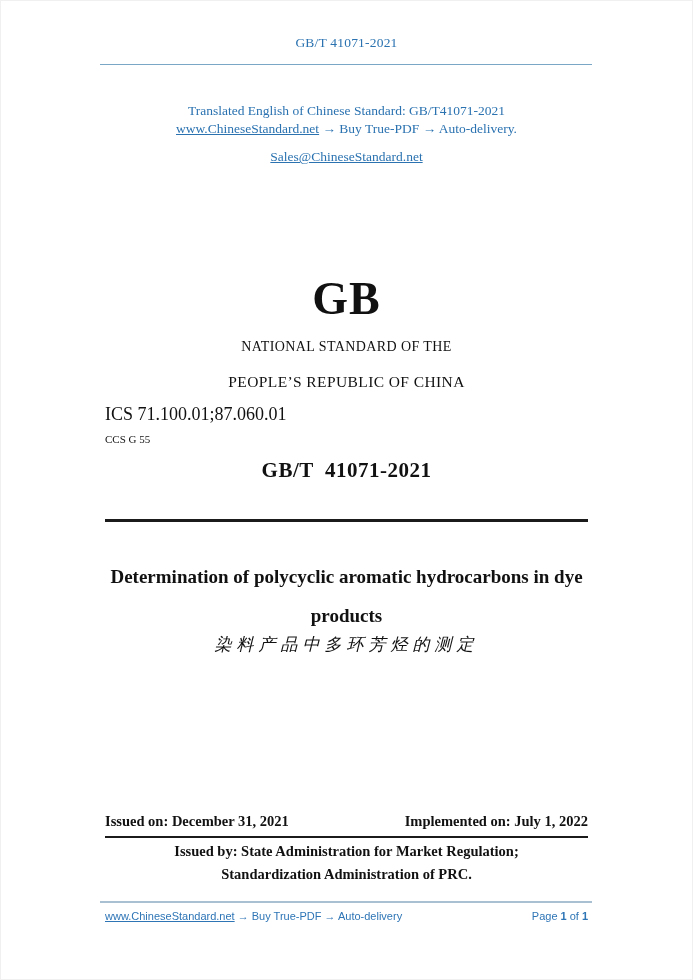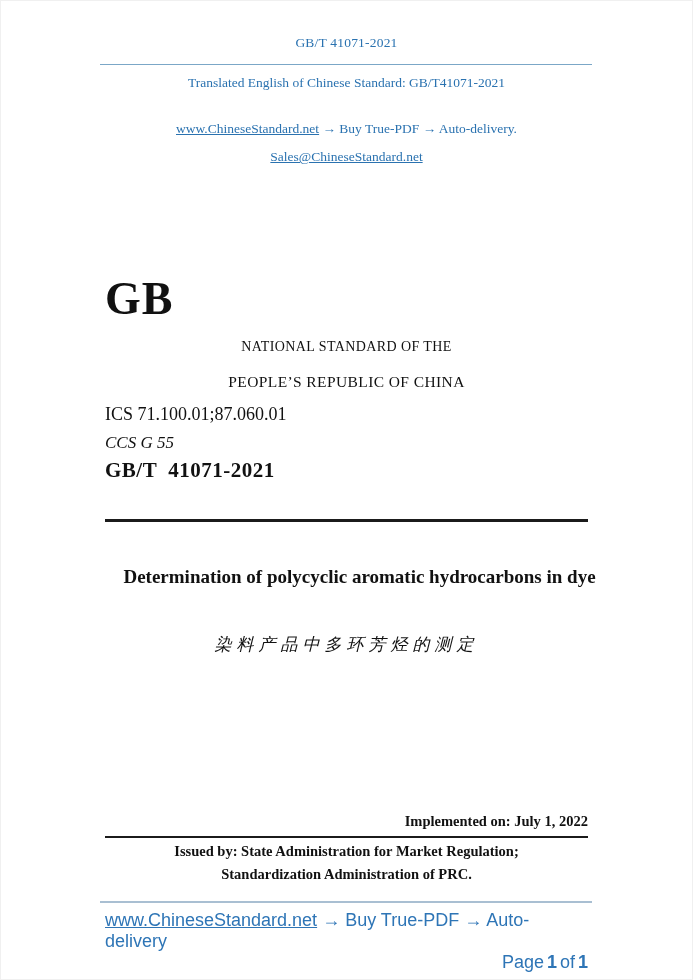--- a/index.html
+++ b/index.html
@@ -14,70 +14,70 @@
     margin: 0 auto;
     background: #ffffff;
     font-family: "Liberation Serif", serif;
     color: #111111;
     overflow: hidden;
     box-shadow: inset 0 0 0 1px #f0f0f0;
   }
   .abs { position: absolute; }
   .content-x { left: 105px; width: 483px; }
   .center { text-align: center; }
-  .right { text-align: left; }
+  .right { text-align: center; }
 
   
   .hdr-blue { color: #2a72b0; }
   .hdr-docnum {
     top: 35px; font-size: 13.5px; letter-spacing: .2px;
   }
   .hdr-rule {
     top: 64px; height: 1px; background: #7ba7c7; left: 100px; width: 492px;
   }
-  .hdr-line1 { top: 75px; font-size: 13.5px; }
+  .hdr-line1 { top: 103px; font-size: 13.5px; }
   .hdr-line2 { top: 121px; font-size: 13.5px; }
   .hdr-line3 { top: 149px; font-size: 13.5px; }
   .hdr-link { text-decoration: underline; cursor: pointer; }
 
   
   .gb-logo {
     top: 276px; font-size: 46px; font-weight: bold; letter-spacing: 1px;
     line-height: 1;
   }
   .nat-line1 { top: 339px; font-size: 14px; letter-spacing: .4px; }
   .nat-line2 { top: 373px; font-size: 15.5px; letter-spacing: .4px; }
   .ics-line { top: 404px; font-size: 18px; }
-  .ccs-line { top: 433px; font-size: 17px; font-style: italic; }
+  .ccs-line { top: 433px; font-size: 11px; }
   .std-num {
     top: 458px; font-size: 21px; font-weight: bold; white-space: pre;
     letter-spacing: .5px;
   }
   .mid-rule {
     top: 519px; height: 3px; background: #1b1b1b;
   }
-  .title-en-1 { top: 566px; font-size: 19px; font-weight: bold; margin-left: 13px; }
+  .title-en-1 { top: 566px; font-size: 19px; font-weight: bold; }
   .title-en-2 { top: 605px; font-size: 19px; font-weight: bold; }
   .title-zh {
     top: 633px; font-size: 17px; font-style: italic; letter-spacing: 5px;
   }
 
   
   .issue-row { top: 813px; font-size: 14.5px; font-weight: bold; }
   .issue-left { float: left; }
   .issue-right { float: right; }
   .issue-rule { top: 836px; height: 2px; background: #1b1b1b; }
   .issued-by-1 { top: 843px; font-size: 14.5px; font-weight: bold; }
   .issued-by-2 { top: 866px; font-size: 14.5px; font-weight: bold; }
 
   
   .ftr-rule { top: 901px; height: 2px; background: #a9bfd2; left: 100px; width: 492px; }
   .ftr-row {
     top: 910px; font-family: "Liberation Sans", sans-serif;
-    font-size: 18px; color: #2e75b6;
+    font-size: 11px; color: #2e75b6;
   }
   .ftr-left { float: left; }
   .ftr-right { float: right; }
   .ftr-link { text-decoration: underline; cursor: pointer; }
   .pg-num { font-weight: bold; }
   .pg-sep { display: inline-block; width: 3px; }
 </style>
 </head>
 <body>
 
@@ -102,24 +102,26 @@
   <div class="abs content-x ics-line">ICS 71.100.01;87.060.01</div>
 
   <div class="abs content-x ccs-line">CCS G 55</div>
 
   <div class="abs content-x right std-num">GB/T  41071-2021</div>
 
   <div class="abs content-x mid-rule"></div>
 
   <div class="abs content-x center title-en-1">Determination of polycyclic aromatic hydrocarbons in dye</div>
 
+  <div class="abs content-x center title-en-2">products</div>
 
   <div class="abs content-x center title-zh">染料产品中多环芳烃的测定</div>
 
   <div class="abs content-x issue-row">
+    <span class="issue-left">Issued on: December 31, 2021</span>
     <span class="issue-right">Implemented on: July 1, 2022</span>
   </div>
 
   <div class="abs content-x issue-rule"></div>
 
   <div class="abs content-x center issued-by-1">Issued by: State Administration for Market Regulation;</div>
 
   <div class="abs content-x center issued-by-2">Standardization Administration of PRC.</div>
 
   <div class="abs ftr-rule"></div>

